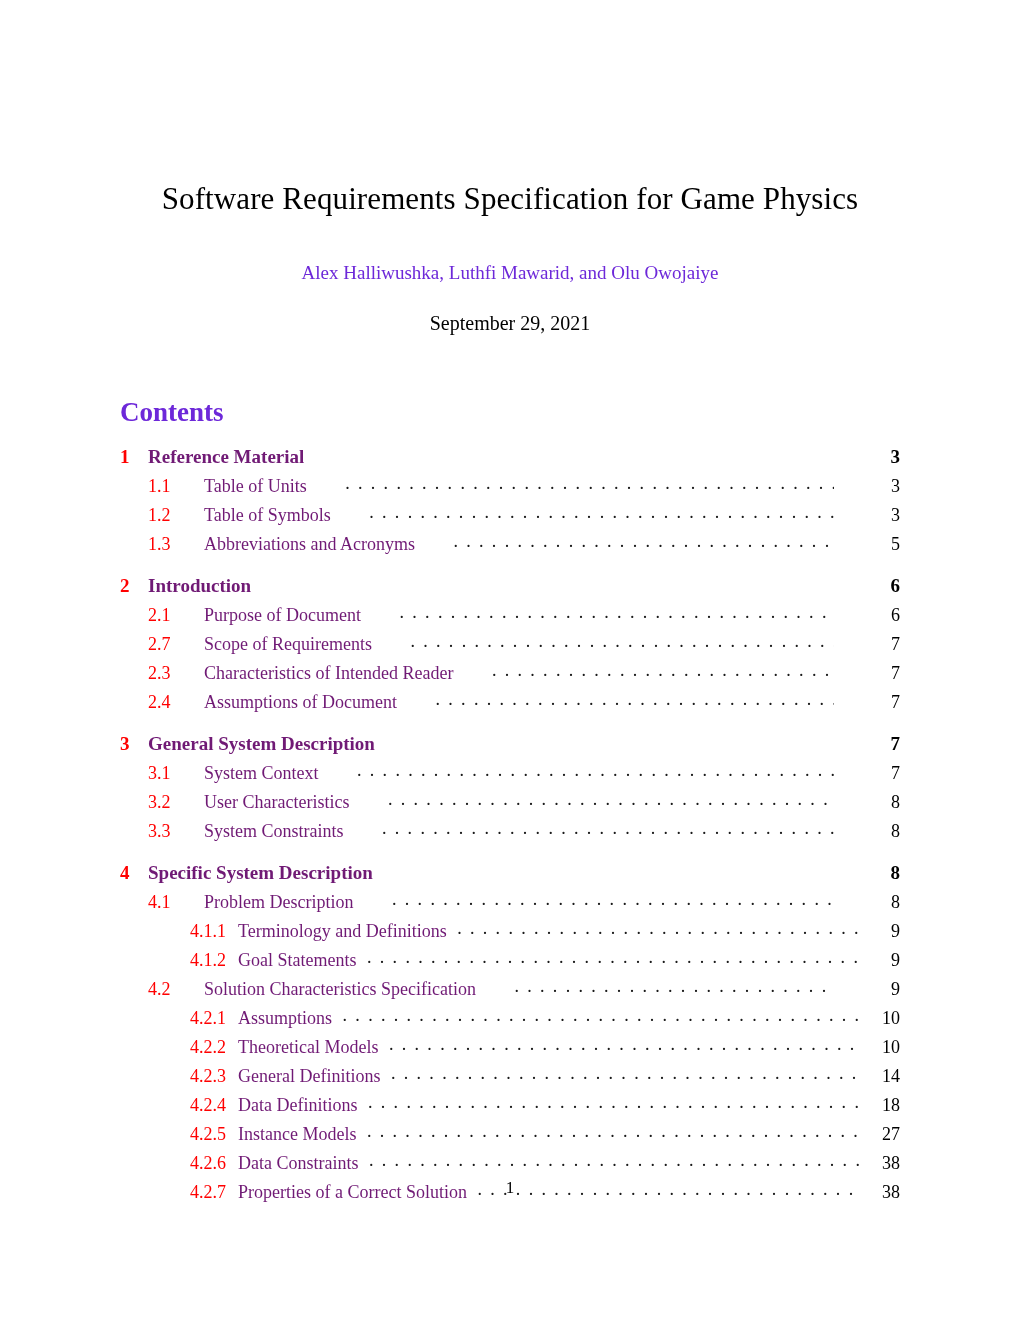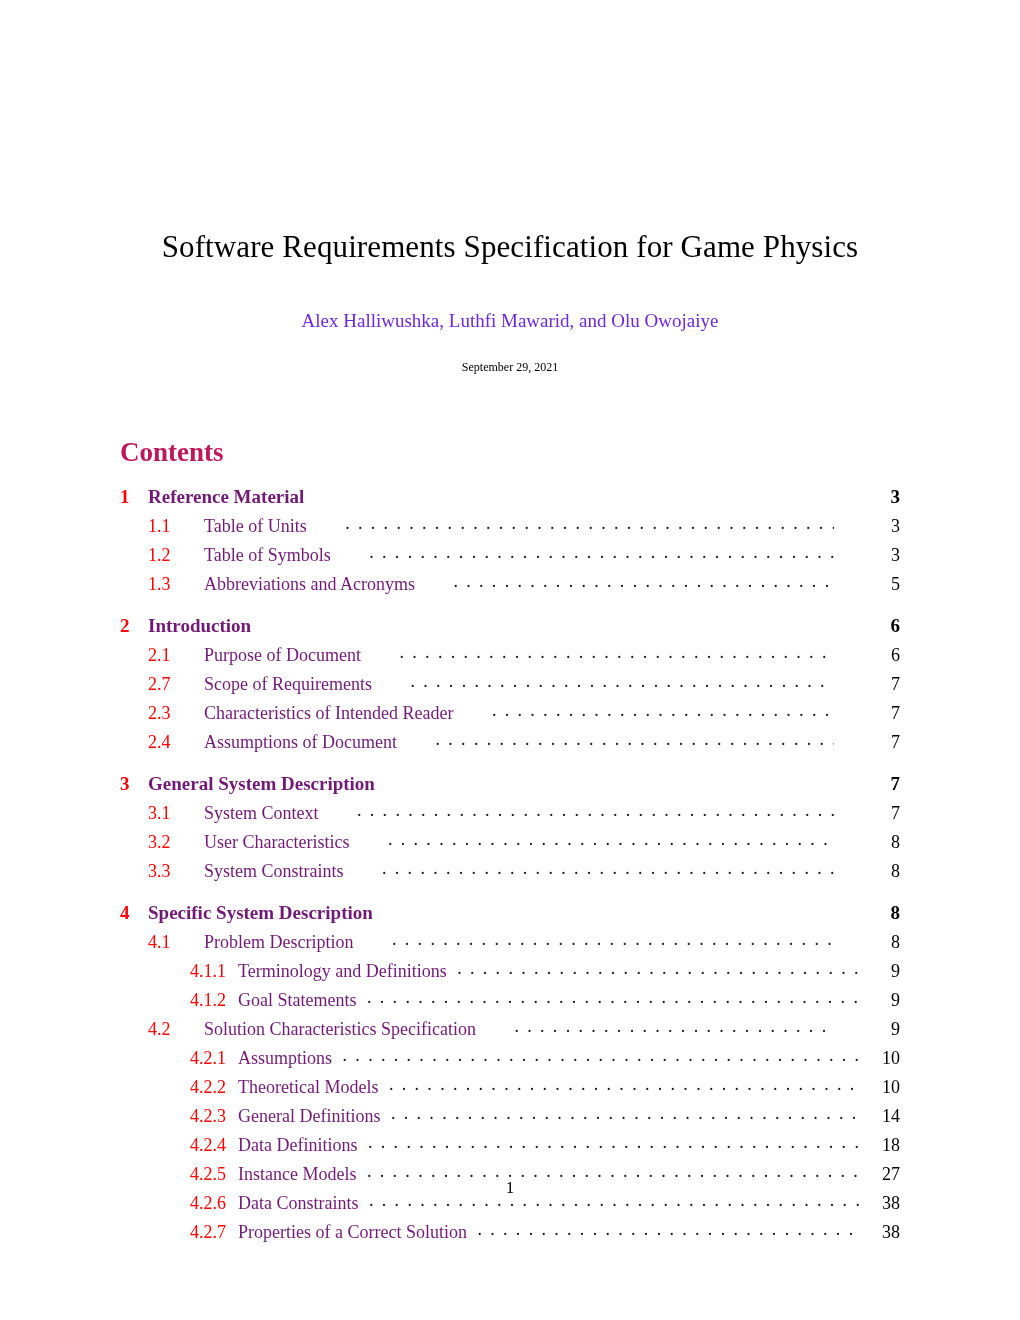--- a/index.html
+++ b/index.html
@@ -25,52 +25,51 @@
     position: absolute;
     left: 120px;
     top: 0;
     width: 780px;
   }
 
   
   .title-block {
     padding-top: 180px;
     text-align: center;
-    margin-top: 48px;
   }
   .doc-title {
     font-size: 31px;
     font-weight: normal;
     line-height: 1.2;
     letter-spacing: 0.1px;
     margin: 0;
     color: #000000;
   }
   .doc-authors {
     font-size: 19px;
     margin: 0;
     padding-top: 45px;
     color: #6d28d9;
   }
   .doc-date {
-    font-size: 12px;
+    font-size: 20px;
     margin: 0;
     padding-top: 28px;
     color: #000000;
   }
 
   
   .contents-heading {
     font-size: 27px;
     font-weight: bold;
     margin: 0;
     padding-top: 62px;
     padding-bottom: 16px;
     text-align: left;
-    color: #be185d;
+    color: #6d28d9;
   }
 
   .toc {
     margin: 0;
     padding: 0;
   }
 
   .toc-entry {
     display: flex;
     align-items: baseline;

